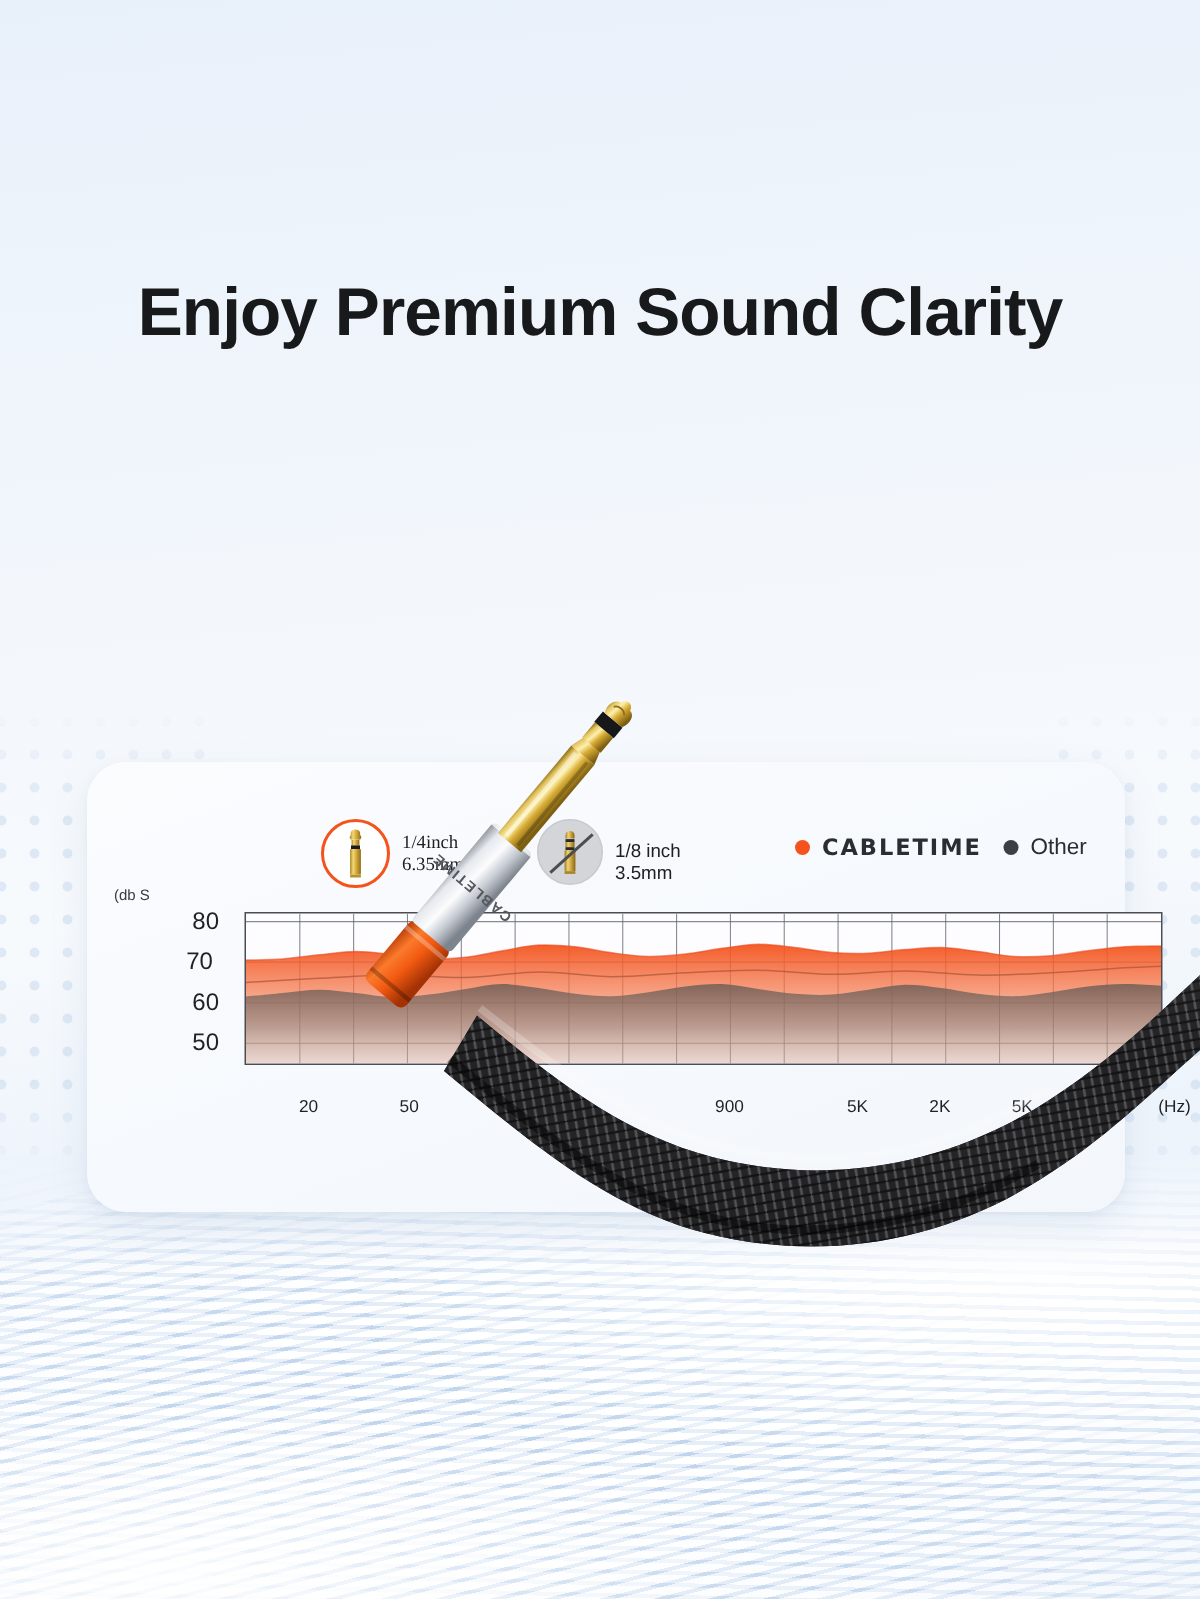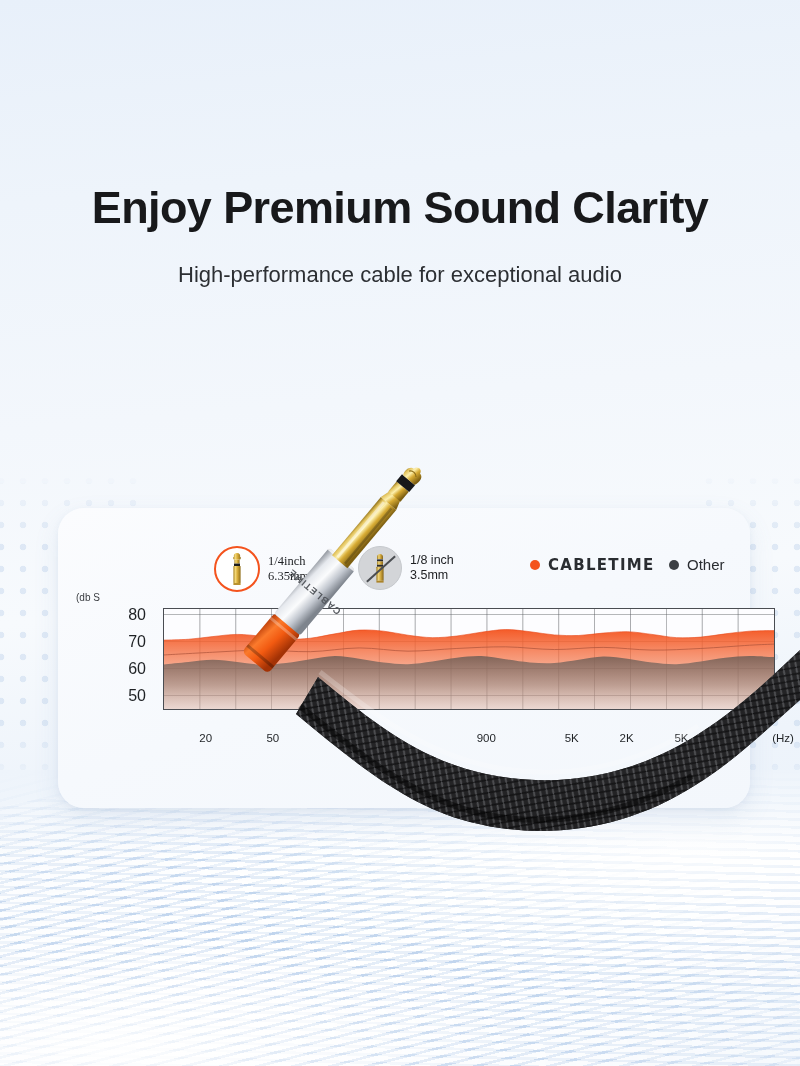--- a/index.html
+++ b/index.html
@@ -232,21 +232,20 @@
   <div class="bg-dots-right"></div>
 
   <div class="bg-waves">
     <div class="layer l1"></div>
     <div class="layer l2"></div>
     <div class="layer glow"></div>
     <div class="layer fadetop"></div>
   </div>
 
   <div class="headline">Enjoy Premium Sound Clarity</div>
-  <div class="subhead">High-performance cable for exceptional audio</div>
 
   <div class="card">
 
     <div class="legend">
 
       <div class="legend-item" style="left:0px; top:2px;font-family:Liberation Serif, serif;">
         <div class="conn-badge ok">
           <svg width="20" height="34" viewBox="0 0 20 34" aria-hidden="true">
             <defs>
               <linearGradient id="gold1" x1="0" y1="0" x2="1" y2="0">
@@ -262,21 +261,21 @@
             <rect x="6.4" y="14" width="7.2" height="17" rx="0.6" fill="url(#gold1)"></rect>
             <rect x="6.4" y="31" width="7.2" height="2" fill="#b99230"></rect>
           </svg>
         </div>
         <div class="conn-label">
           <div>1/4inch</div>
           <div>6.35mm</div>
         </div>
       </div>
 
-      <div class="legend-item" style="left:144px; top:2px;">
+      <div class="legend-item" style="left:144px; top:2px;align-items:flex-end;">
         <div class="conn-badge no">
           <svg width="18" height="32" viewBox="0 0 18 32" aria-hidden="true">
             <defs>
               <linearGradient id="gold2" x1="0" y1="0" x2="1" y2="0">
                 <stop offset="0%" stop-color="#9d7a1c"></stop>
                 <stop offset="30%" stop-color="#eed37a"></stop>
                 <stop offset="60%" stop-color="#cfa53a"></stop>
                 <stop offset="100%" stop-color="#86651a"></stop>
               </linearGradient>
             </defs>
@@ -303,21 +302,21 @@
       <div class="legend-item dot-legend" style="left:455px; top:12px;">
         <span class="dot" style="background:#3c3f43;"></span>
         <span class="other-text">Other</span>
       </div>
     </div>
 
     <div class="chart-wrap">
       <div class="y-axis-area">
         <div class="y-unit" style="top: -2px;">(db S</div>
         <div class="y-tick" id="yt0" style="top: 19.4054px;">80</div>
-        <div class="y-tick" id="yt1" style="top: 46.4324px;">70</div>
+        <div class="y-tick" id="yt1" style="top: 46.4324px; text-align: center;">70</div>
         <div class="y-tick" id="yt2" style="top: 73.4595px;">60</div>
         <div class="y-tick" id="yt3" style="top: 100.486px;">50</div>
       </div>
 
       <div class="plot">
         <svg id="plot-svg" width="610" height="100" viewBox="0 0 610 100" preserveAspectRatio="none" aria-hidden="true">
           <defs>
             <linearGradient id="gradOrange" x1="0" y1="0" x2="0" y2="1">
               <stop offset="0%" stop-color="#f4531d" stop-opacity="0.95"></stop>
               <stop offset="38%" stop-color="#f4764a" stop-opacity="0.72"></stop>

